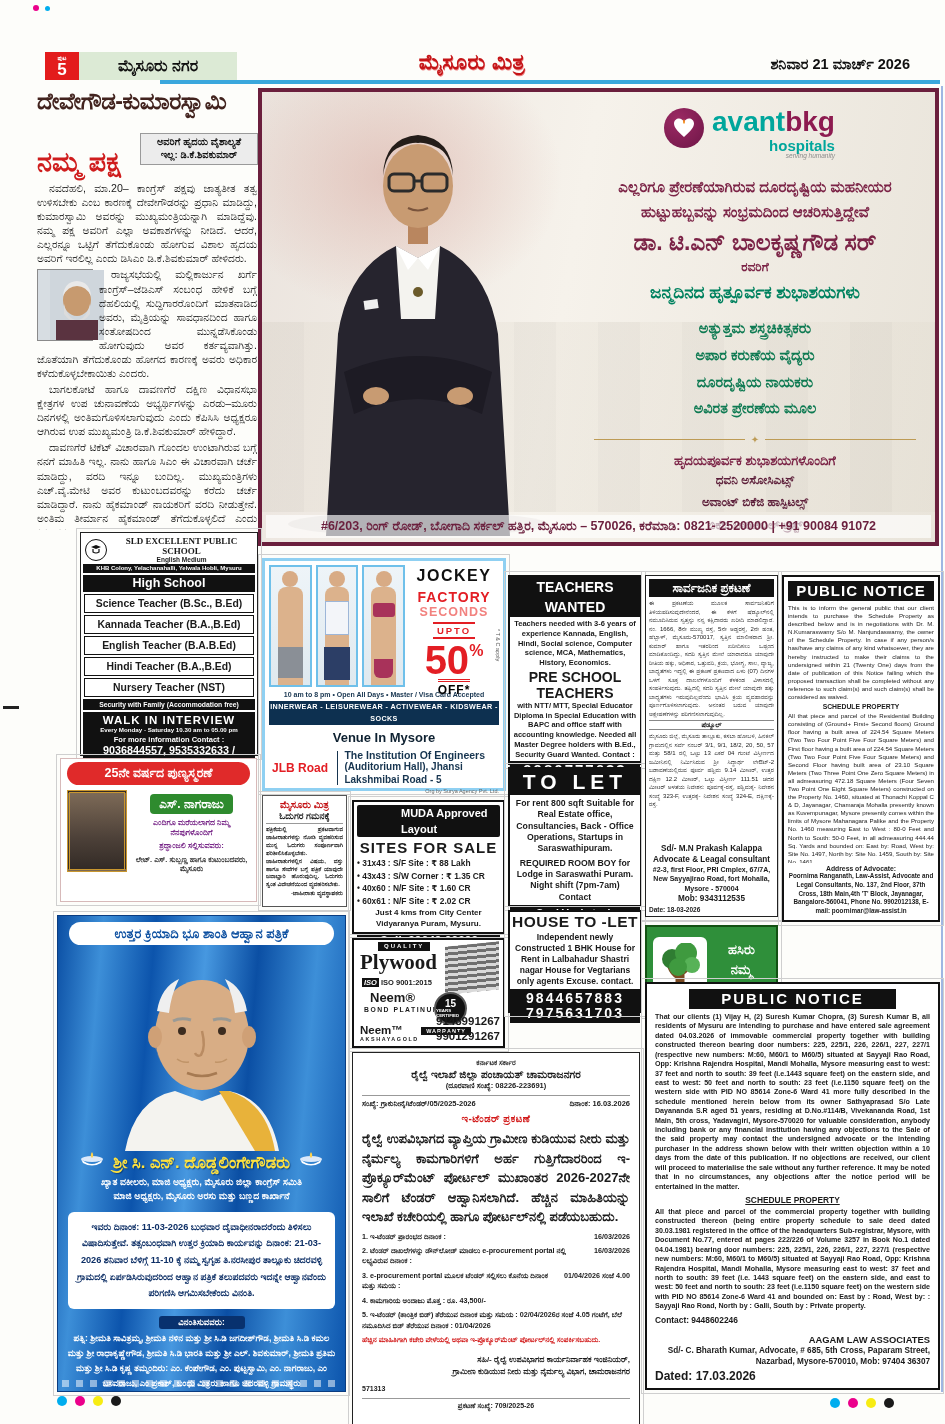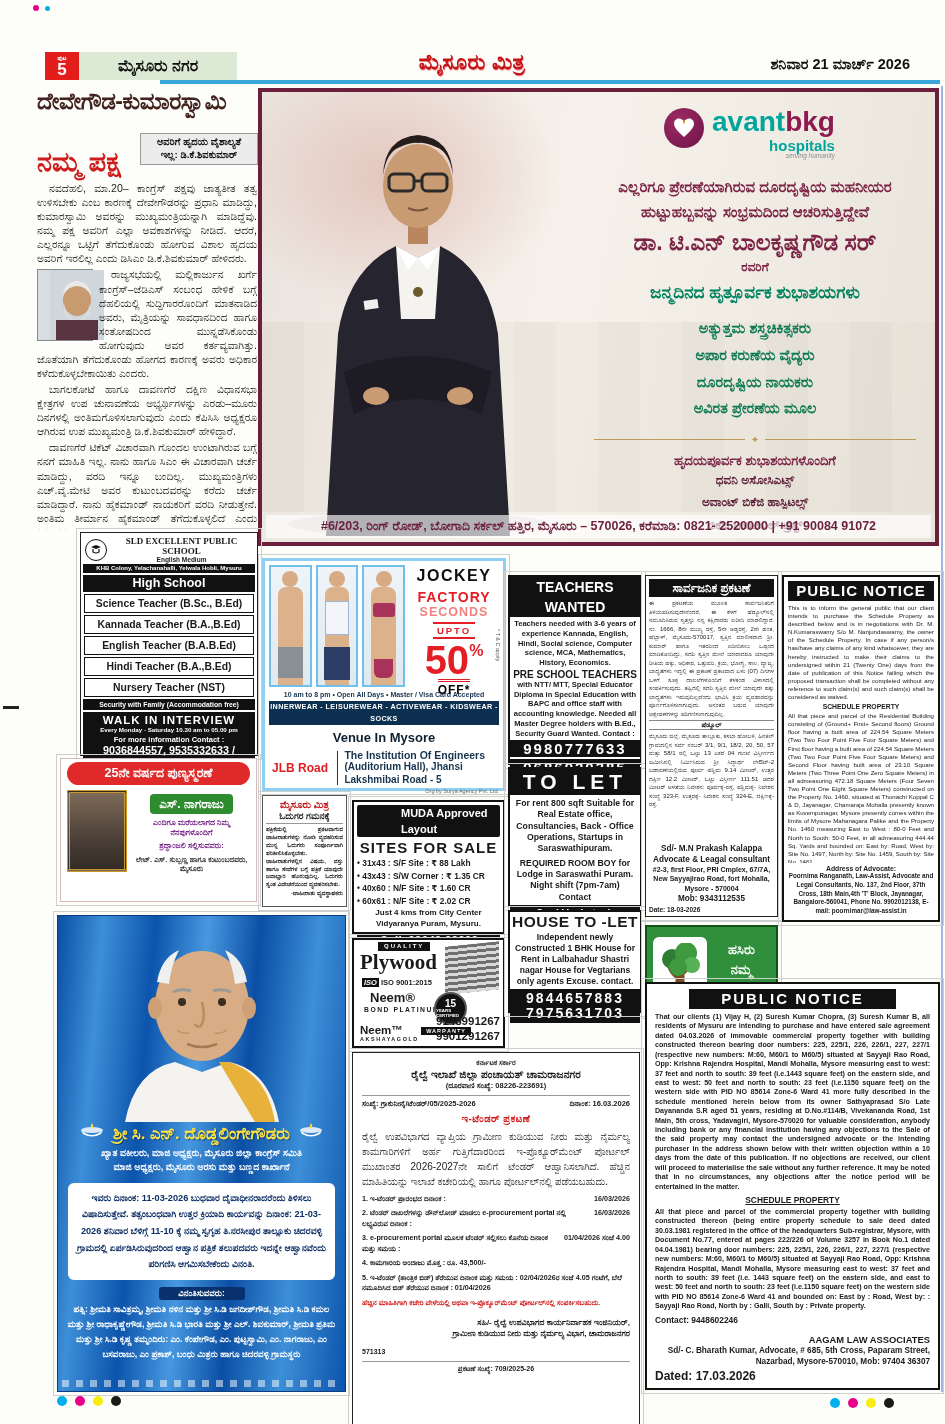--- a/index.html
+++ b/index.html
@@ -186,21 +186,21 @@
   .pl-phones{position:absolute;right:3px;bottom:3px;text-align:right;font-size:11.5px;font-weight:800;line-height:1.25;}
 
   
   .tender{left:352px;top:1052px;width:288px;height:434px;border:1.5px solid #222;background:#fff;padding:6px 9px;}
   .td-gov{text-align:center;font-size:7px;font-weight:700;}
   .td-dept{text-align:center;font-size:10.5px;font-weight:800;margin-top:1px;}
   .td-phone{text-align:center;font-size:7.5px;font-weight:700;}
   .td-ref{display:flex;justify-content:space-between;font-size:7.5px;font-weight:700;margin-top:4px;
     border-top:1px solid #999;padding-top:3px;}
   .td-title{text-align:center;color:#d21a1a;font-size:10px;font-weight:800;margin:4px 0;letter-spacing:.5px;}
-  .td-intro{font-size:10px;font-weight:400;line-height:1.5;text-align:justify;}
+  .td-intro{font-size:13px;font-weight:700;line-height:1.5;text-align:justify;}
   .td-items{margin-top:5px;}
   .td-item{display:flex;justify-content:space-between;gap:8px;font-size:7.2px;font-weight:600;line-height:1.45;margin-bottom:4px;}
   .td-item .val{font-weight:800;white-space:nowrap;}
   .td-note{color:#d21a1a;font-size:7.2px;font-weight:700;margin-top:4px;text-align:justify;}
   .td-sign{text-align:right;font-size:8px;font-weight:800;line-height:1.45;margin-top:10px;}
   .td-left{font-size:7px;font-weight:700;margin-top:8px;}
   .td-foot{text-align:center;font-size:7px;font-weight:700;margin-top:6px;border-top:1px solid #999;padding-top:3px;}
 
   
   .tolet{left:508px;top:767px;width:134px;height:140px;border:2px solid #111;background:#fff;}
@@ -211,21 +211,21 @@
 
   .house{left:508px;top:910px;width:134px;height:103px;border:2px solid #111;background:#fff;}
   .hs-head{text-align:center;font-size:15.5px;font-weight:800;line-height:20px;letter-spacing:.5px;}
   .hs-body{font-size:8.5px;font-weight:700;line-height:1.3;text-align:center;padding:0 2px;}
   .hs-phones{background:#111;color:#fff;text-align:center;font-size:14px;font-weight:800;line-height:15px;
     letter-spacing:2px;margin-top:2px;padding:2px 0;}
 
   .teach{left:508px;top:575px;width:134px;height:190px;border:2px solid #111;background:#fff;}
   .tc-head{background:#111;color:#fff;text-align:center;font-size:14px;font-weight:800;line-height:20px;}
   .tc-p1{font-size:7.5px;font-weight:700;line-height:1.3;text-align:center;padding:2px 2px 0;}
-  .tc-p2t{font-size:10px;font-weight:800;text-align:center;margin-top:1px;}
+  .tc-p2t{font-size:14px;font-weight:800;text-align:center;margin-top:1px;}
   .tc-p2{font-size:7.5px;font-weight:700;line-height:1.3;text-align:center;padding:0 2px;}
   .tc-ph{background:#111;color:#fff;text-align:center;font-size:15px;font-weight:800;line-height:17px;
     letter-spacing:2px;margin-top:2px;}
   .tc-email{background:#111;color:#fff;text-align:center;font-size:5.5px;font-weight:600;line-height:9px;margin-top:2px;}
 
   
   .knn{left:645px;top:575px;width:133px;height:342px;border:1.5px solid #222;background:#fff;padding:3px;
     display:flex;flex-direction:column;}
   .kn-head{background:#111;color:#fff;text-align:center;font-size:12px;font-weight:800;line-height:18px;}
   .kn-flow{flex:1;overflow:hidden;margin-top:2px;}
@@ -412,20 +412,21 @@
       <div class="mem-right">
         <div class="mem-name">ಎಸ್. ನಾಗರಾಜು</div>
         <div class="mem-l1">ಎಂದಿಗೂ ಮರೆಯಲಾಗದ ನಿಮ್ಮ ನೆನಪುಗಳೊಂದಿಗೆ</div>
         <div class="mem-l2">ಶ್ರದ್ಧಾಂಜಲಿ ಸಲ್ಲಿಸುವವರು:</div>
         <div class="mem-l3">ಲೇಟ್. ಎಸ್. ಸುಬ್ಬಣ್ಣ ಹಾಗೂ ಕುಟುಂಬದವರು, ಮೈಸೂರು</div>
       </div>
     </div>
   </div>
 
   <div class="abs obit slot">
+    <div class="ob-head">ಉತ್ತರ ಕ್ರಿಯಾದಿ ಭೂ ಶಾಂತಿ ಆಹ್ವಾನ ಪತ್ರಿಕೆ</div>
     <div class="ob-photo">
       <svg width="190" height="200" viewBox="0 0 190 200">
         <path d="M18 200 Q28 148 68 140 L95 150 L122 140 Q162 148 172 200 Z" fill="#f4f3ef"></path>
         <path d="M112 140 L148 200 L168 200 Q160 152 122 140Z" fill="#e8b23a"></path>
         <ellipse cx="95" cy="84" rx="47" ry="55" fill="#d8ad85"></ellipse>
         <path d="M48 74 Q46 96 54 112 L48 96Z" fill="#c69a74"></path>
         <path d="M50 60 Q54 36 72 28 Q64 44 62 62 Z" fill="#efefef"></path>
         <path d="M140 60 Q136 36 118 28 Q126 44 128 62 Z" fill="#efefef"></path>
         <ellipse cx="48" cy="86" rx="7" ry="11" fill="#cfa076"></ellipse>
           <ellipse cx="142" cy="86" rx="7" ry="11" fill="#cfa076"></ellipse>

